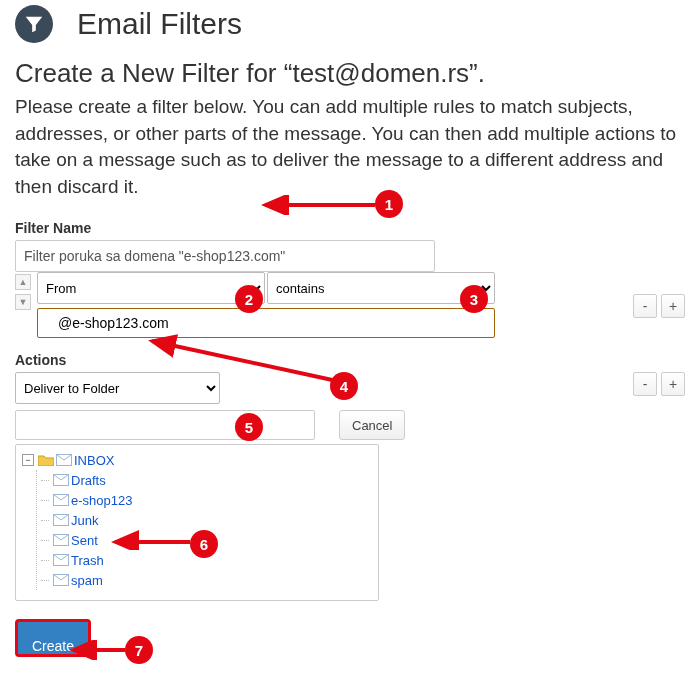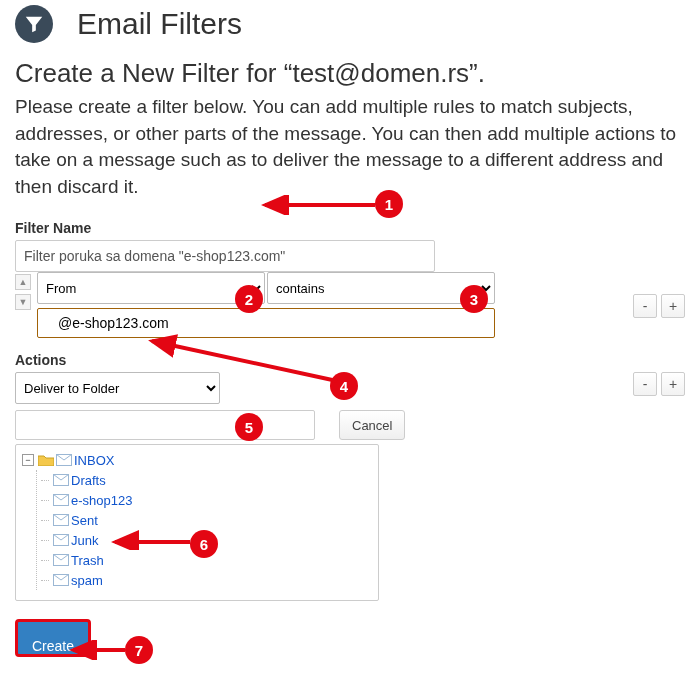--- a/index.html
+++ b/index.html
@@ -138,31 +138,31 @@
               <span class="tree-label">e-shop123</span>
             </div>
             <div class="tree-row">
               <span style="display:inline-block;width:8px;border-top:1px dotted #c0c0c0;margin-right:2px"></span>
               <span class="tree-icon mail">
                 <svg viewBox="0 0 16 12">
                   <rect x="0.5" y="0.5" width="15" height="11" fill="#fff" stroke="#9bb7d4"></rect>
                   <path d="M0.5 0.5 L8 6 L15.5 0.5" fill="none" stroke="#9bb7d4"></path>
                 </svg>
               </span>
+              <span class="tree-label">Junk</span>
+            </div>
+            <div class="tree-row">
+              <span style="display:inline-block;width:8px;border-top:1px dotted #c0c0c0;margin-right:2px"></span>
+              <span class="tree-icon mail">
+                <svg viewBox="0 0 16 12">
+                  <rect x="0.5" y="0.5" width="15" height="11" fill="#fff" stroke="#9bb7d4"></rect>
+                  <path d="M0.5 0.5 L8 6 L15.5 0.5" fill="none" stroke="#9bb7d4"></path>
+                </svg>
+              </span>
               <span class="tree-label">Sent</span>
-            </div>
-            <div class="tree-row">
-              <span style="display:inline-block;width:8px;border-top:1px dotted #c0c0c0;margin-right:2px"></span>
-              <span class="tree-icon mail">
-                <svg viewBox="0 0 16 12">
-                  <rect x="0.5" y="0.5" width="15" height="11" fill="#fff" stroke="#9bb7d4"></rect>
-                  <path d="M0.5 0.5 L8 6 L15.5 0.5" fill="none" stroke="#9bb7d4"></path>
-                </svg>
-              </span>
-              <span class="tree-label">Junk</span>
             </div>
             <div class="tree-row">
               <span style="display:inline-block;width:8px;border-top:1px dotted #c0c0c0;margin-right:2px"></span>
               <span class="tree-icon mail">
                 <svg viewBox="0 0 16 12">
                   <rect x="0.5" y="0.5" width="15" height="11" fill="#fff" stroke="#9bb7d4"></rect>
                   <path d="M0.5 0.5 L8 6 L15.5 0.5" fill="none" stroke="#9bb7d4"></path>
                 </svg>
               </span>
               <span class="tree-label">Trash</span>

